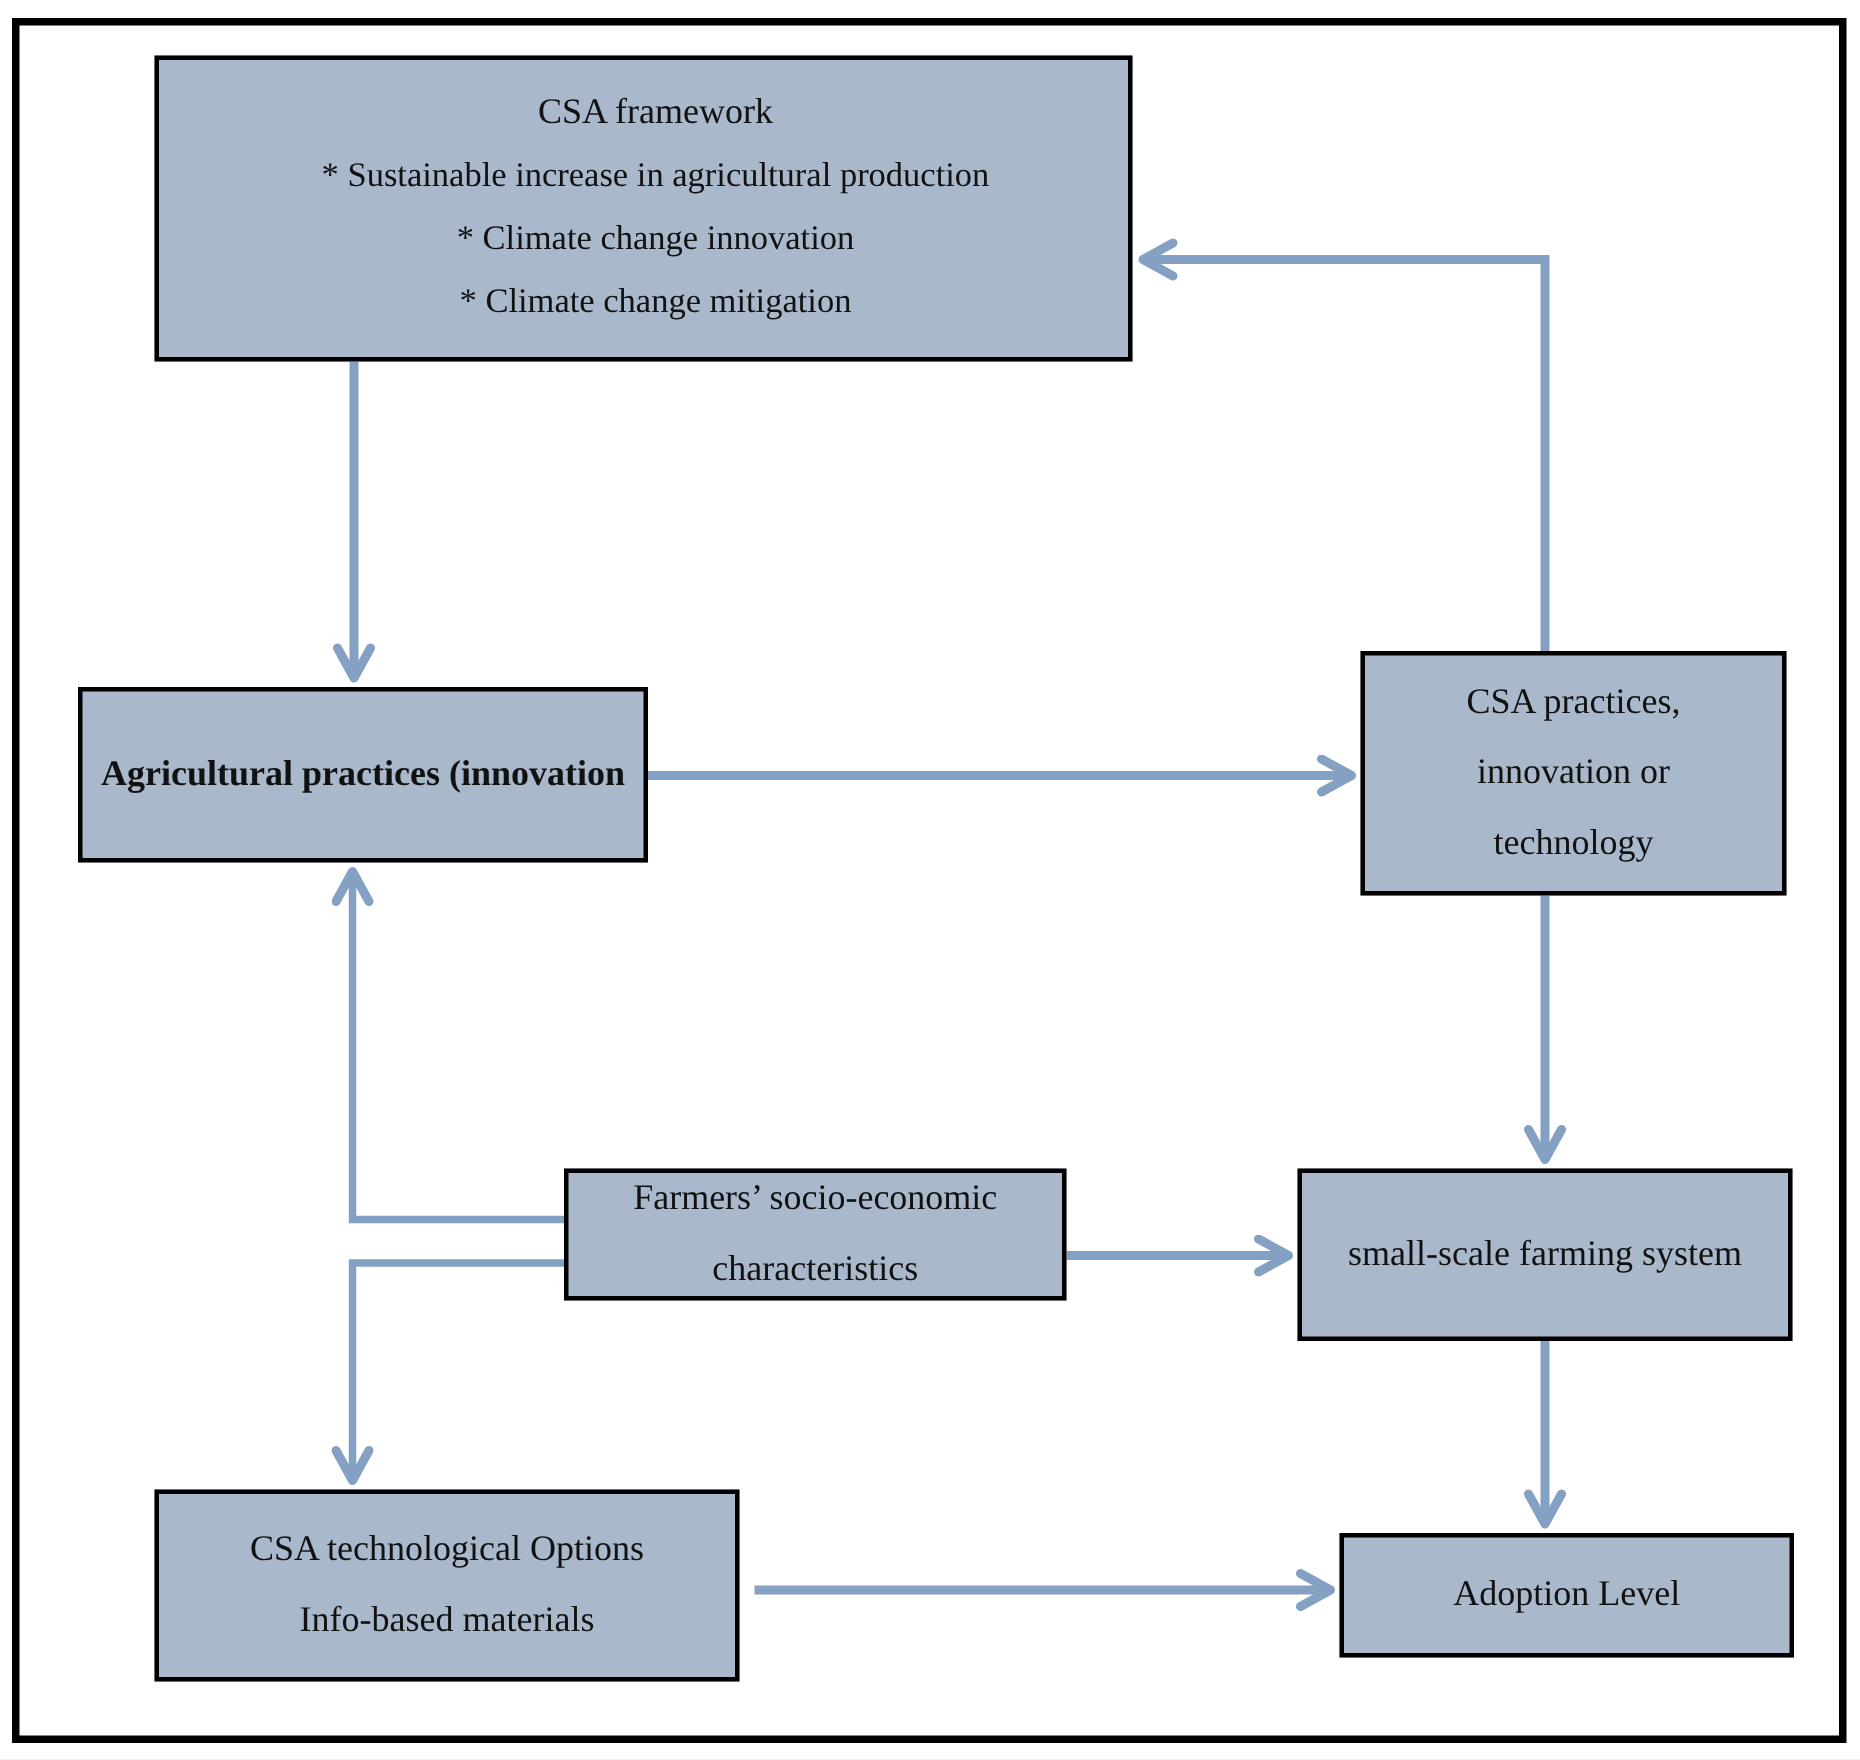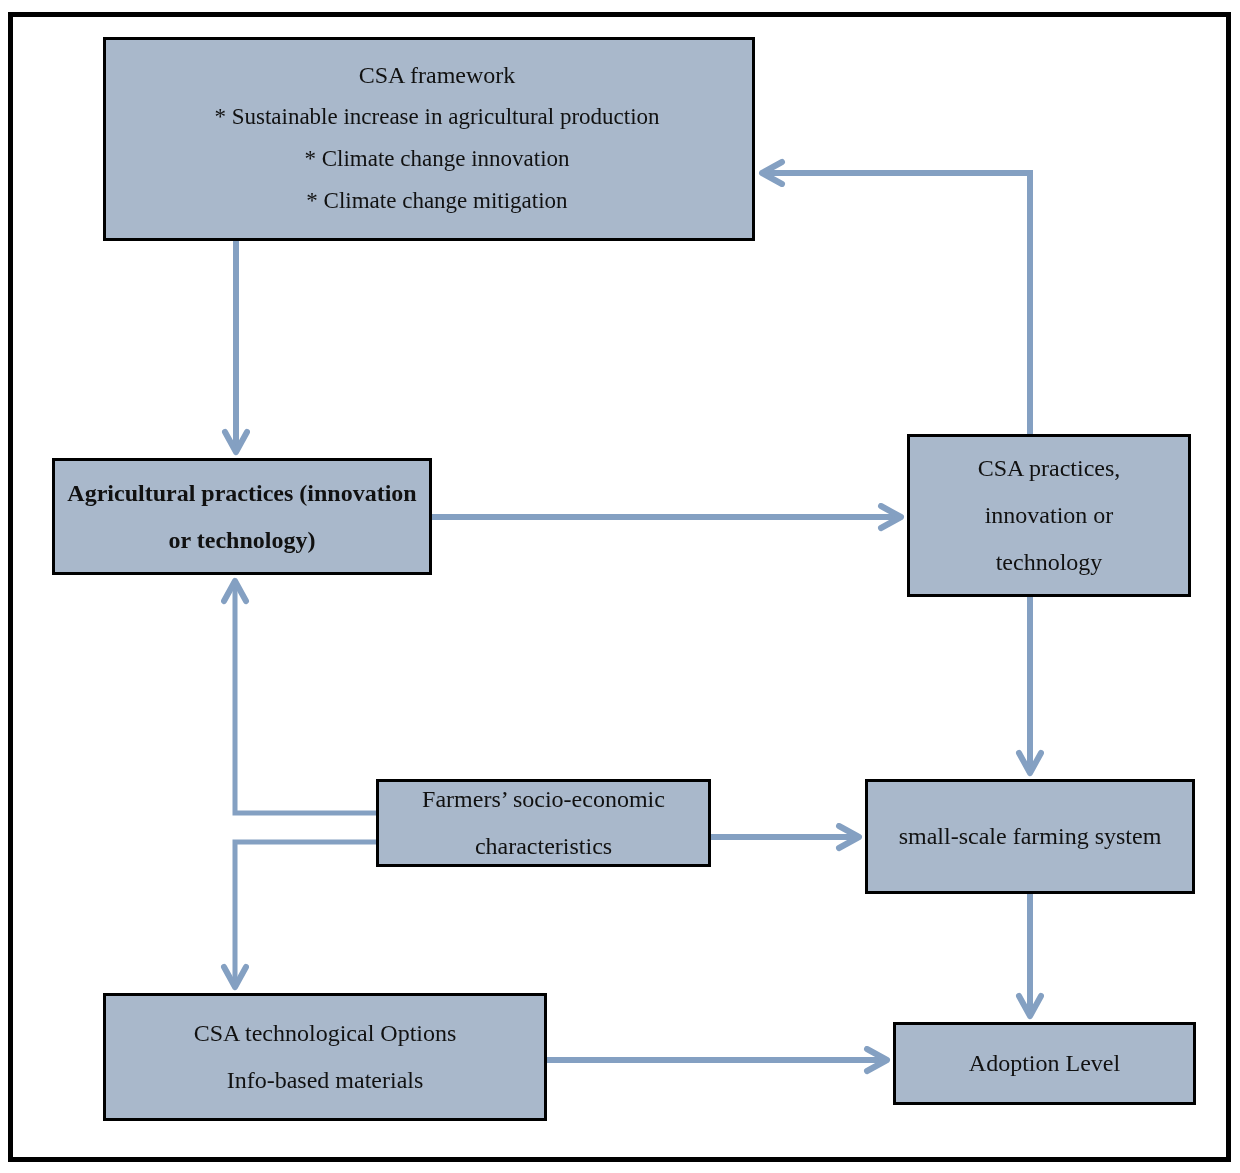--- a/index.html
+++ b/index.html
@@ -92,21 +92,20 @@
     <div class="box-lines">
         <div class="tline">* Sustainable increase in agricultural production</div>
         <div class="tline">* Climate change innovation</div>
         <div class="tline">* Climate change mitigation</div>
       </div>
   </div>
 
   <div class="box" style="left:52px; top:458px; width:380px; height:117px;font-weight:bold;">
     <div class="box-lines">
         <div class="tline">Agricultural practices (innovation</div>
-        <div class="tline">or technology)</div>
       </div>
   </div>
 
   <div class="box" style="left:907px; top:434px; width:284px; height:163px;">
     <div class="box-lines">
         <div class="tline">CSA practices,</div>
         <div class="tline">innovation or</div>
         <div class="tline">technology</div>
       </div>
   </div>
@@ -117,21 +116,21 @@
         <div class="tline">characteristics</div>
       </div>
   </div>
 
   <div class="box" style="left:865px; top:779px; width:330px; height:115px;">
     <div class="box-lines">
         <div class="tline">small-scale farming system</div>
       </div>
   </div>
 
-  <div class="box" style="left:103px; top:993px; width:444px; height:128px;">
+  <div class="box" style="left:103px; top:993px; width:390px; height:128px;">
     <div class="box-lines">
         <div class="tline">CSA technological Options</div>
         <div class="tline">Info-based materials</div>
       </div>
   </div>
 
   <div class="box" style="left:893px; top:1022px; width:303px; height:83px;">
     <div class="box-lines">
         <div class="tline">Adoption Level</div>
       </div>

